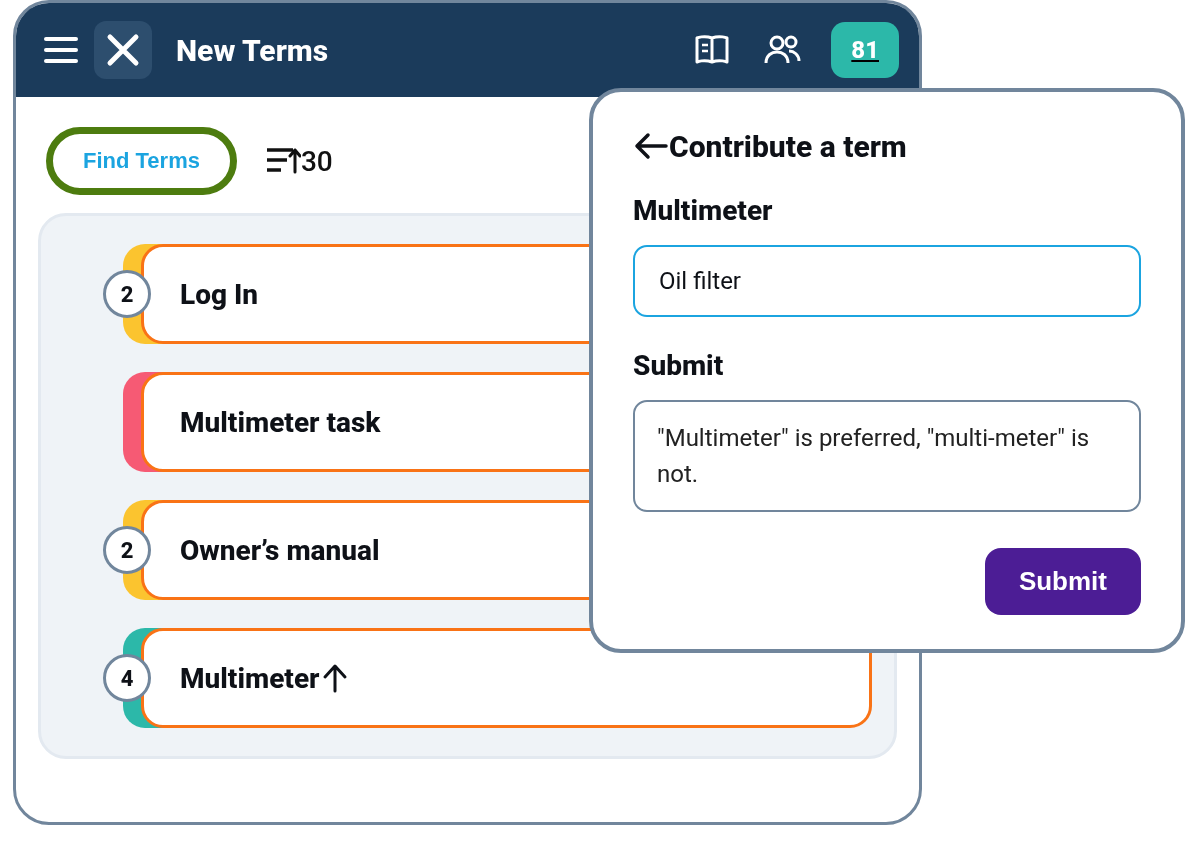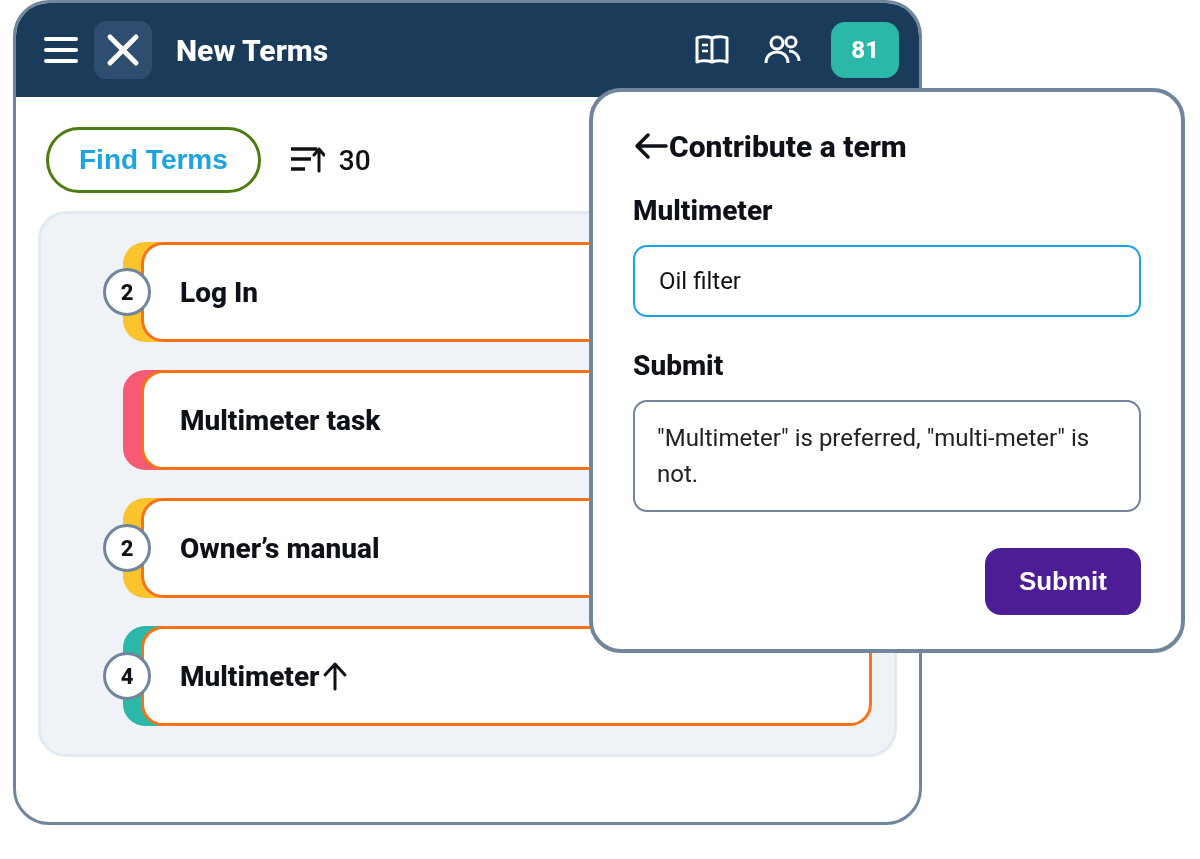--- a/index.html
+++ b/index.html
@@ -54,47 +54,47 @@
     align-items: center;
     justify-content: center;
   }
   .app-title {
     color: #fff;
     font-weight: 800;
     font-size: 30px;
     margin-left: 24px;
     flex: 1;
   }
-  .top-icons { display: flex; align-items: center; gap: 28px; }
+  .top-icons { display: flex; align-items: center; gap: 28px; text-decoration: underline; }
   .icon-btn { width: 42px; height: 42px; display:flex; align-items:center; justify-content:center; cursor:pointer; }
   .badge {
     background: #2cb8a9;
     color: #fff;
     font-weight: 800;
     font-size: 24px;
     padding: 14px 20px;
     border-radius: 14px;
   }
   .toolbar {
     display: flex;
     align-items: center;
     padding: 30px 30px 18px 30px;
     gap: 28px;
   }
   .find-terms-btn {
-    border: 3px solid #4d7c0f;
+    border: 7px solid #4d7c0f;
     color: #1ba4e0;
     background: #fff;
     font-weight: 800;
-    font-size: 28px;
+    font-size: 22px;
     padding: 14px 30px;
     border-radius: 999px;
     cursor: pointer;
   }
-  .sort-ctrl { display:flex; align-items:center; gap:14px; cursor:pointer; }
+  .sort-ctrl { display:flex; align-items:center; gap:0; cursor:pointer; }
   .sort-num { font-size: 28px; font-weight: 500; color:#111; }
   .list-panel {
     margin: 0 22px;
     background: #eff3f7;
     border: 3px solid #e3e9f0;
     border-radius: 28px;
     padding: 28px 22px;
   }
   .term-item { position: relative; margin-bottom: 28px; }
   .term-item:last-child { margin-bottom: 0; }

